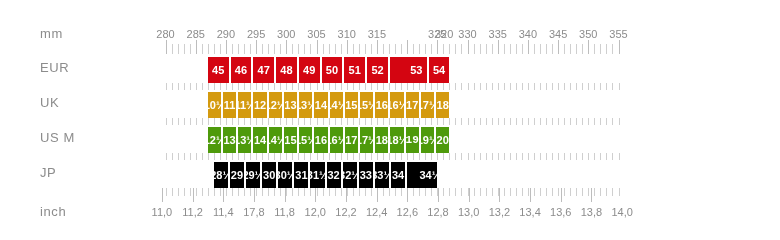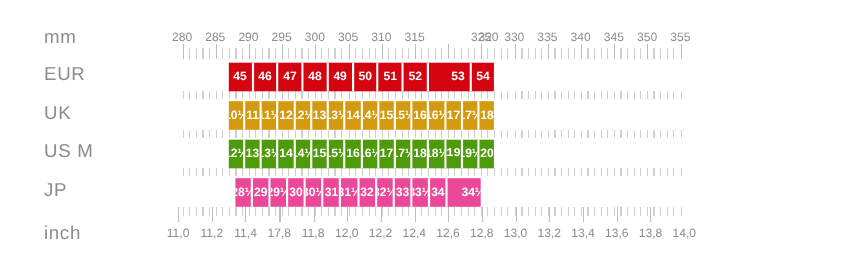--- a/index.html
+++ b/index.html
@@ -18,21 +18,21 @@
   #chart {
     position: absolute;
     left: 0;
     top: 0;
     width: 780px;
     height: 240px;
   }
 
   .row-label {
     position: absolute;
-    font-size: 17px;
+    font-size: 13px;
     color: #8c8c8c;
     letter-spacing: 0.6px;
     white-space: nowrap;
     left: 40px;
     height: 14px;
     line-height: 14px;
   }
 
   .axis-tick-label {
     position: absolute;
@@ -63,21 +63,21 @@
     justify-content: center;
     border-right: 2px solid #ffffff;
     white-space: nowrap;
     overflow: hidden;
   }
   .cell:last-child { border-right: none; }
 
   .band-eur .cell { background: #d40511; }
   .band-uk  .cell { background: #d49a0f; }
   .band-usm .cell { background: #4e9a0b; }
-  .band-jp  .cell { background: #ec4899; }
+  .band-jp  .cell { background: #000000; }
 
   .tickstrip {
     position: absolute;
     left: 0;
     top: 0;
     width: 780px;
     height: 240px;
     pointer-events: none;
   }
 </style>

